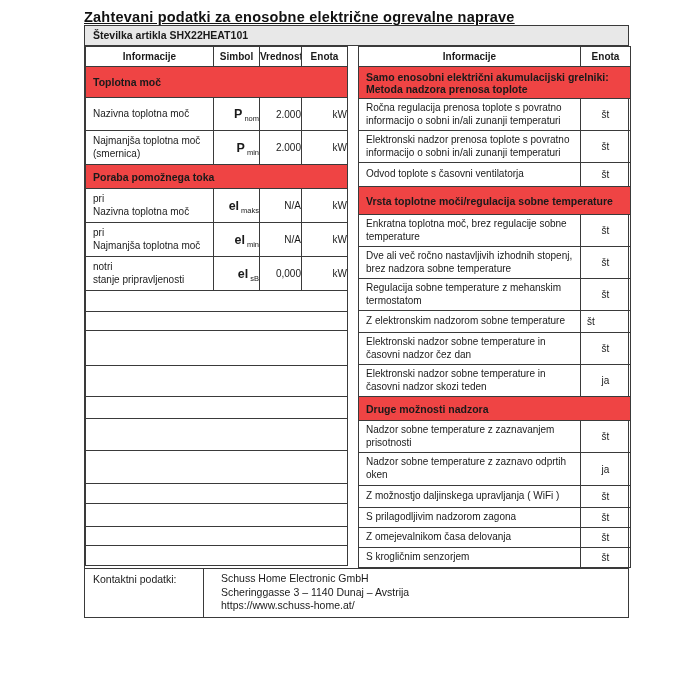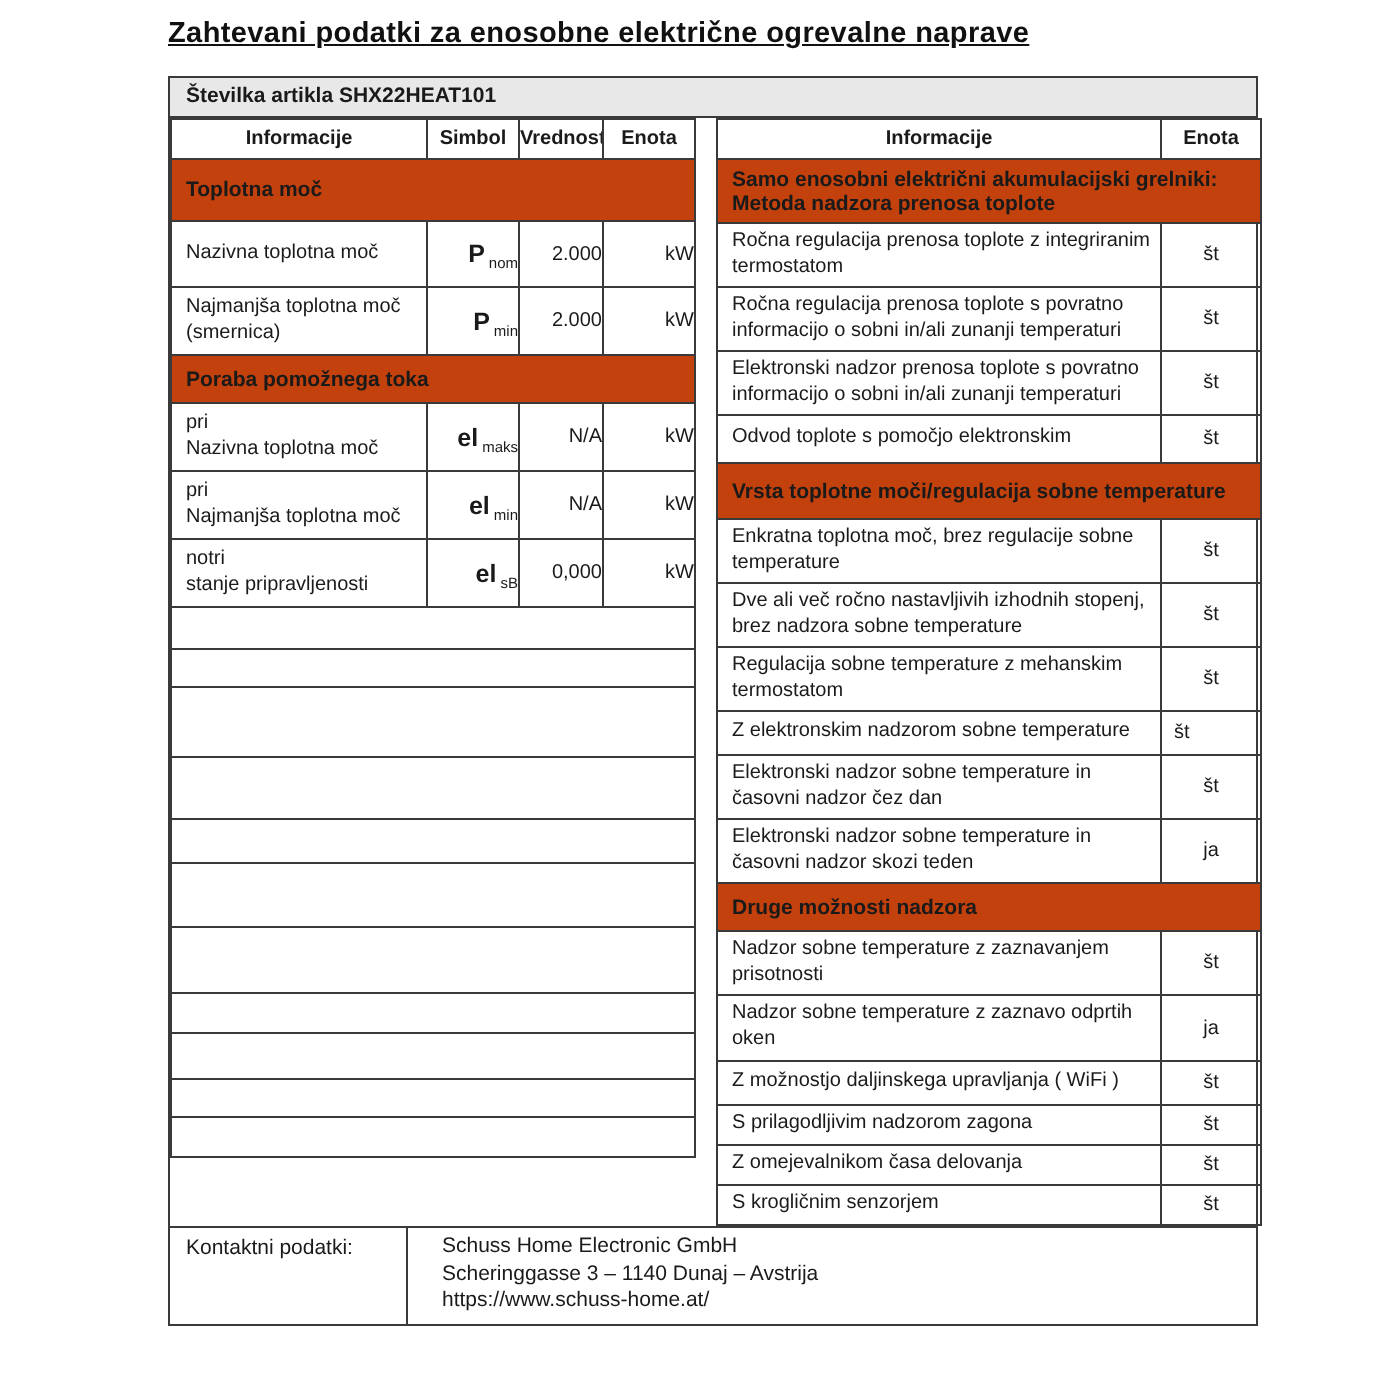--- a/index.html
+++ b/index.html
@@ -10,21 +10,21 @@
     color: #1a1a1a;
     overflow: hidden;
   }
   .page { padding: 9px 0 0 84px; }
 
   h1.title {
     font-size: 14.5px;
     font-weight: bold;
     text-decoration: underline;
     letter-spacing: 0.2px;
-    margin: 0 0 13px 0;
+    margin: 0 0 0 0;
     color: #111;
   }
 
   .doc { width: 545px; border: 1.5px solid #3a3a3a; background: #fff; }
 
   .article-row {
     height: 20px;
     background: #e8e8e8;
     border-bottom: 1px solid #3a3a3a;
     font-weight: bold;
@@ -35,21 +35,21 @@
   .body-flex { display: flex; align-items: flex-start; }
 
   table { border-collapse: collapse; table-layout: fixed; }
   td, th { border: 1px solid #3a3a3a; font-size: 10px; vertical-align: middle; overflow: hidden; }
   th { height: 20px; text-align: center; font-weight: bold; background: #fff; }
 
   .lt { width: 262px; }
   .rt { width: 272px; margin-left: 10px; }
 
   tr.sec td {
-    background: #c2410c;
+    background: #ef4444;
     font-weight: bold;
     font-size: 10.5px;
     padding: 2px 4px 2px 7px;
     text-align: left;
   }
 
   .lab { text-align: left; padding: 2px 0 2px 7px; line-height: 1.28; }
   .sym { text-align: right; white-space: nowrap; }
   .sym .base { font-size: 12.5px; font-weight: bold; }
   .sym .sub { font-size: 7.5px; position: relative; top: 3px; margin-left: 2px; }
@@ -189,33 +189,29 @@
           <th>Informacije</th>
           <th>Enota</th>
         </tr>
         <tr class="sec" style="height:32px">
           <td colspan="2">
                 <div>Samo enosobni električni akumulacijski grelniki:</div>
                 <div>Metoda nadzora prenosa toplote</div>
               </td>
         </tr>
         <tr style="height:32px">
-          <td class="rlab">Ročna regulacija prenosa toplote z integriranim termostatom</td>
-          <td class="runit">št</td>
-        </tr>
-        <tr style="height:32px">
           <td class="rlab">Ročna regulacija prenosa toplote s povratno informacijo o sobni in/ali zunanji temperaturi</td>
           <td class="runit">št</td>
         </tr>
         <tr style="height:32px">
           <td class="rlab">Elektronski nadzor prenosa toplote s povratno informacijo o sobni in/ali zunanji temperaturi</td>
           <td class="runit">št</td>
         </tr>
         <tr style="height:24px">
-          <td class="rlab">Odvod toplote s pomočjo elektronskim</td>
+          <td class="rlab">Odvod toplote s časovni ventilatorja</td>
           <td class="runit">št</td>
         </tr>
         <tr class="sec" style="height:28px">
           <td colspan="2">Vrsta toplotne moči/regulacija sobne temperature</td>
         </tr>
         <tr style="height:32px">
           <td class="rlab">Enkratna toplotna moč, brez regulacije sobne temperature</td>
           <td class="runit">št</td>
         </tr>
         <tr style="height:32px">

